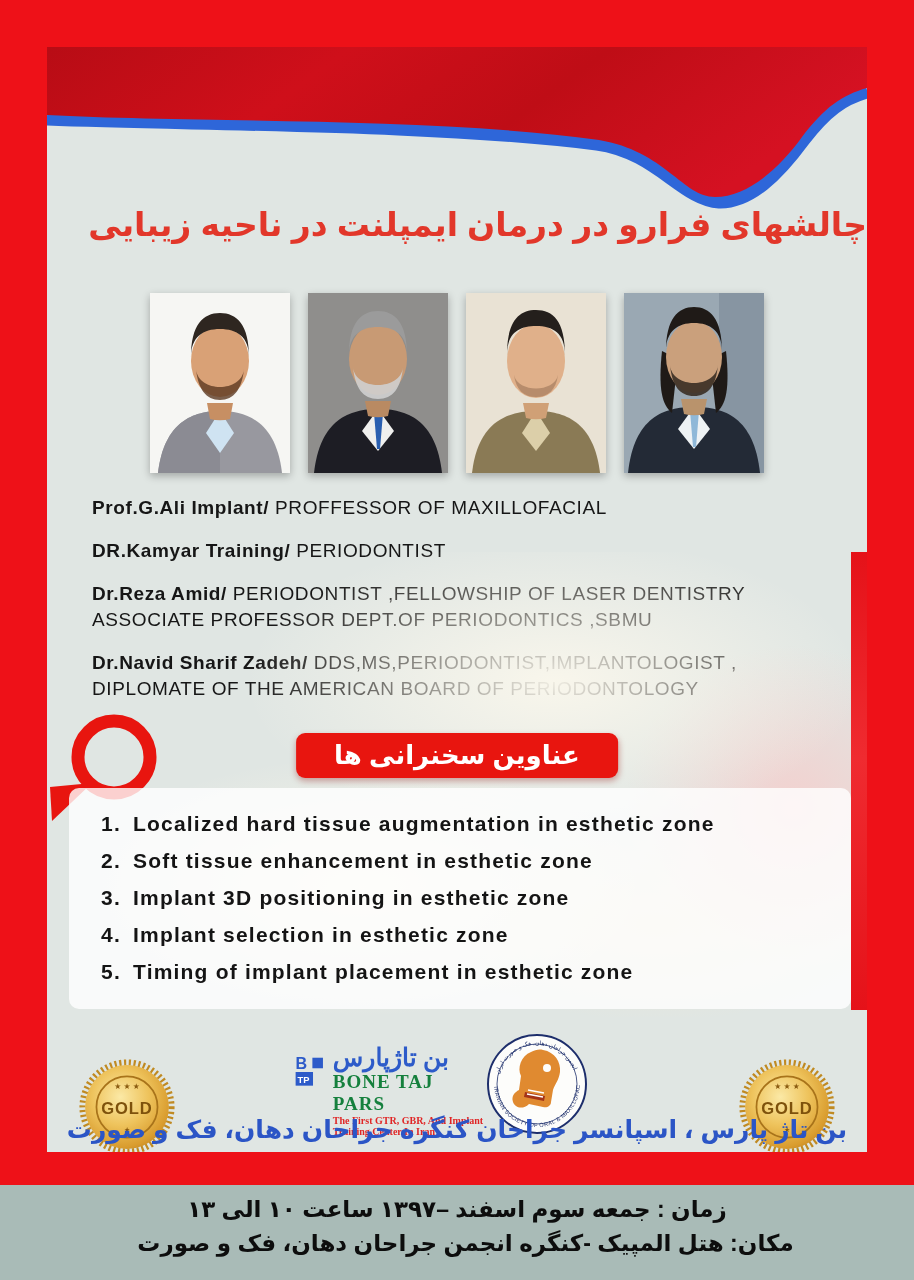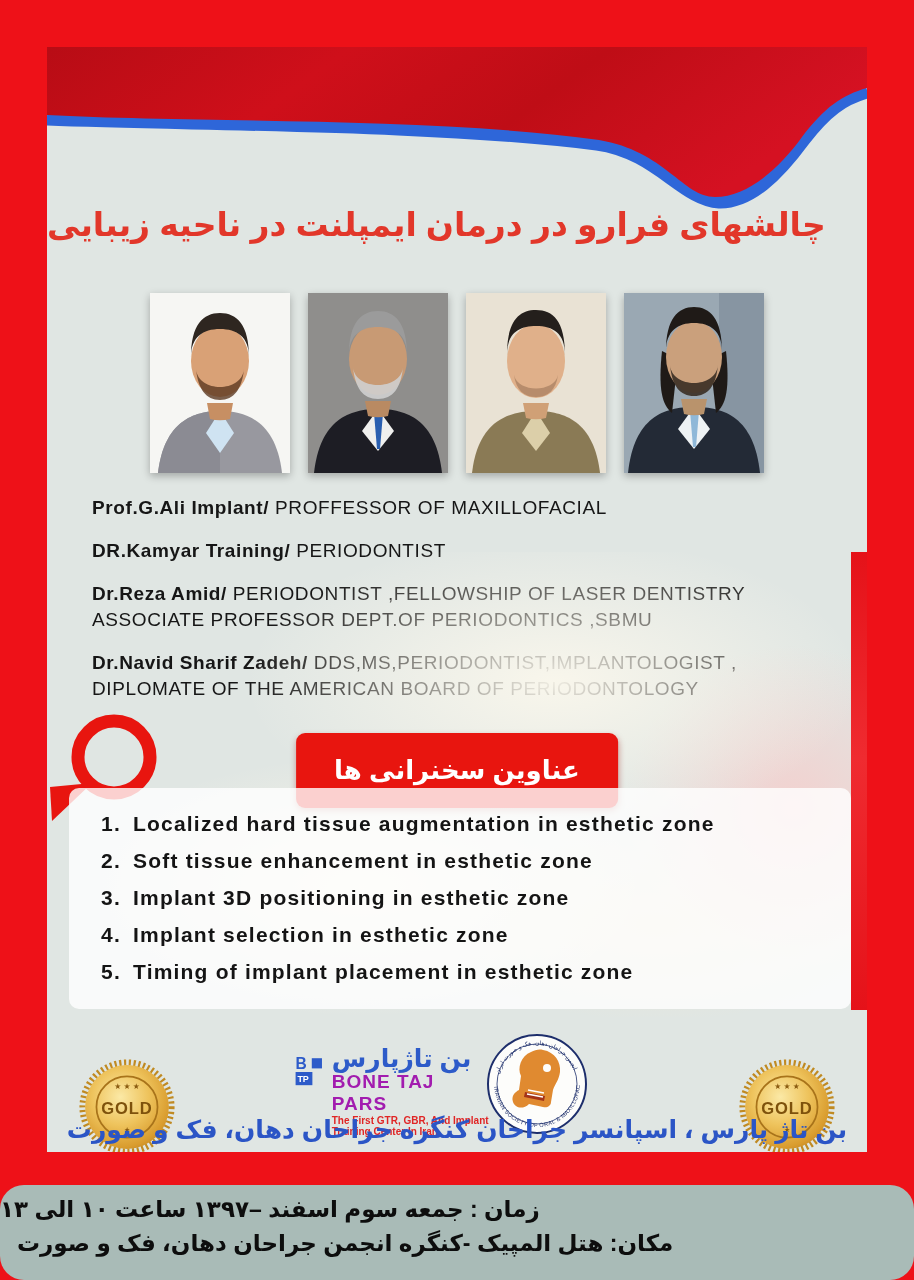--- a/index.html
+++ b/index.html
@@ -13,21 +13,21 @@
     background:#ee1118; 
   }
   
   .content{
     position:absolute;left:47px;top:47px;width:820px;height:1105px;
     background:#e0e6e3;overflow:hidden;
   }
   .header-wave{position:absolute;left:0;top:0;width:820px;height:175px;}
   .title{
     position:absolute;left:0;top:158px;width:100%;
-    text-align:left;direction:rtl;
+    text-align:right;direction:rtl;
     font-size:33px;font-weight:bold;color:#e2372a;letter-spacing:.5px;
   }
   .photos{
     position:absolute;left:0;top:246px;width:100%;
     display:flex;justify-content:center;gap:18px;
   }
   .photo{
     width:140px;height:180px;background:#fff;
     box-shadow:0 3px 8px rgba(0,0,0,.28);
   }
@@ -50,55 +50,54 @@
   }
   .red-strip{
     position:absolute;right:0;top:505px;width:16px;height:458px;
     background:linear-gradient(to bottom, #e51219 0%, #ef2b30 45%, #e51219 100%);
   }
   .magnifier{position:absolute;left:3px;top:664px;}
   .topics-banner{
     position:absolute;left:50%;top:686px;transform:translateX(-50%);
     background:#e8150f;color:#fff;direction:rtl;
     font-size:26px;font-weight:bold;letter-spacing:.5px;
-    padding:22px 38px;border-radius:9px;
+    padding:7px 38px;border-radius:9px;
     box-shadow:0 3px 6px rgba(140,10,10,.35);
     white-space:nowrap;
   }
   .topics-box{
     position:absolute;left:22px;top:741px;width:782px;height:221px;
     background:rgba(255,255,255,.8);border-radius:10px;
   }
   .topics{
     list-style:none;margin:0;padding:17px 0 0 32px;
   }
   .topic{
     height:37px;display:flex;align-items:center;
     font-size:21px;font-weight:bold;color:#141414;letter-spacing:1.2px;
   }
   .topic .num{width:32px;}
   .logos{position:absolute;left:0;top:985px;width:100%;height:170px;}
   .medal{position:absolute;top:27px;width:96px;height:96px;}
   .medal.left{left:32px;}
   .medal.right{left:692px;}
   .btp{position:absolute;left:248px;top:13px;width:196px;height:72px;display:flex;gap:8px;}
-  .btp-text{display:flex;flex-direction:column;align-items:flex-start;}
+  .btp-text{display:flex;flex-direction:column;align-items:flex-start;font-family:Liberation Serif, serif;}
   .btp-fa{font-size:25px;font-weight:bold;color:#2d5bc9;direction:rtl;line-height:26px;}
-  .btp-en{font-size:19px;font-weight:bold;color:#a21caf;letter-spacing:1px;line-height:22px;}
+  .btp-en{font-size:19px;font-weight:bold;color:#15803d;letter-spacing:1px;line-height:22px;}
   .btp-tag{font-size:10px;font-weight:bold;color:#e02525;line-height:11px;}
   .society{position:absolute;left:438px;top:0px;width:104px;height:104px;}
   .sponsor-line{
     position:absolute;left:0;top:1068px;width:100%;text-align:center;direction:rtl;
     font-size:25px;font-weight:bold;color:#2b55c6;letter-spacing:.5px;
   }
   .footer{
     position:absolute;left:0;top:1185px;width:914px;height:95px;
-    background:#a9bbb7;color:#0d0d0d;text-align:left;direction:rtl;
+    background:#a9bbb7;color:#0d0d0d;text-align:center;direction:rtl;
     font-weight:bold;
-    border-radius:24px;
   }
   .footer .line1{margin-top:9px;font-size:23px;line-height:30px;}
   .footer .line2{margin-top:4px;font-size:23px;line-height:30px;margin-left:17px;}
 </style>
 </head>
 <body>
 
 <div class="poster">
 
   <div class="content">

